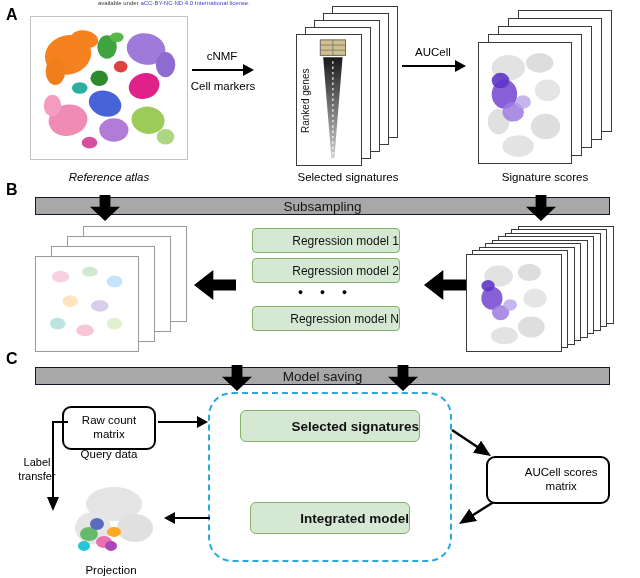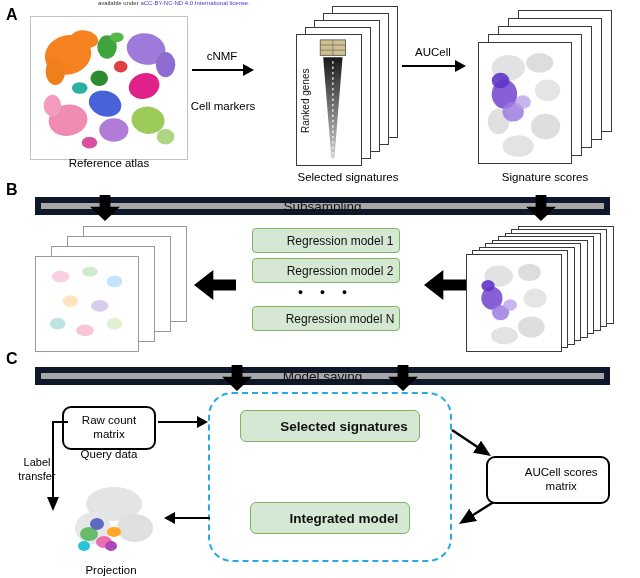--- a/index.html
+++ b/index.html
@@ -30,26 +30,26 @@
   .line-arrow.left .head{right:auto;left:0;border-left:none;border-right:11px solid #000;}
   .arrow-label{position:absolute;font-size:11.5px;text-align:center;}
 
   
   .block-down{position:absolute;background:#000;
       clip-path:polygon(32% 0,68% 0,68% 45%,100% 45%,50% 100%,0 45%,32% 45%);}
   .block-left{position:absolute;background:#000;
       clip-path:polygon(0 50%,46% 0,46% 32%,100% 32%,100% 68%,46% 68%,46% 100%);}
 
   
-  .graybar{position:absolute;background:#a8a8a8;border:6px solid #0f172a;box-sizing:border-box;
+  .graybar{position:absolute;background:#a8a8a8;border:1px solid #0f172a;box-sizing:border-box;
       display:flex;align-items:center;justify-content:center;font-size:13.5px;color:#151515;}
 
   
   .greenbox{position:absolute;background:#d5e8d4;border:1.6px solid #82b366;border-radius:4px;
-      display:flex;align-items:center;justify-content:center;font-size:12px;color:#111;box-sizing:border-box;padding-left:28px;}
+      display:flex;align-items:center;justify-content:flex-end;font-size:12px;color:#111;box-sizing:border-box;padding-left:28px;}
   .greenbox.big{font-weight:bold;font-size:13.5px;border-radius:6px;}
   .dots{position:absolute;font-size:9px;font-weight:bold;letter-spacing:7px;text-align:center;}
 
   
   .blackbox{position:absolute;background:#fff;border:2px solid #000;border-radius:9px;box-sizing:border-box;
       display:flex;align-items:center;justify-content:center;text-align:center;font-size:11.5px;line-height:1.2;margin-top:6px;}
   .blackbox .inner{width:78%;}
 
   .dashedbox{position:absolute;border:2.5px dashed #27a9e1;border-radius:24px;box-sizing:border-box;background:#fff;}
 
@@ -83,28 +83,28 @@
       <ellipse cx="70" cy="62" rx="9" ry="8" fill="#2E8B2E"></ellipse>
       <ellipse cx="76" cy="88" rx="17" ry="13" fill="#4863D8" transform="rotate(18 76 88)"></ellipse>
       <ellipse cx="38" cy="105" rx="20" ry="16" fill="#F08CB4" transform="rotate(-10 38 105)"></ellipse>
       <ellipse cx="22" cy="90" rx="9" ry="11" fill="#F49BC0"></ellipse>
       <ellipse cx="85" cy="115" rx="15" ry="12" fill="#B07CD8"></ellipse>
       <ellipse cx="120" cy="105" rx="17" ry="14" fill="#9CCB5A" transform="rotate(8 120 105)"></ellipse>
       <ellipse cx="138" cy="122" rx="9" ry="8" fill="#AED581"></ellipse>
       <ellipse cx="60" cy="128" rx="8" ry="6" fill="#D84FA0"></ellipse>
     </svg>
   </div>
-  <div class="caption" style="left:30px;top:157px;width:158px;">Reference atlas</div>
+  <div class="caption" style="left:30px;top:171px;width:158px;font-style:italic;">Reference atlas</div>
 
   <div class="arrow-label" style="left:190px;top:50px;width:64px;">cNMF</div>
   <div class="line-arrow" style="left:192px;top:64px;width:62px;height:12px;">
     <span class="shaft"></span>
       <span class="head"></span>
   </div>
-  <div class="arrow-label" style="left:183px;top:80px;width:80px;margin-top:20px;">Cell markers</div>
+  <div class="arrow-label" style="left:183px;top:80px;width:80px;">Cell markers</div>
 
   <div class="stack" style="left:296px;top:6px;width:104px;height:162px;">
     <div class="card" style="left:36px;top:0;width:66px;height:132px;"></div>
     <div class="card" style="left:27px;top:7px;width:66px;height:132px;"></div>
     <div class="card" style="left:18px;top:14px;width:66px;height:132px;"></div>
     <div class="card" style="left:9px;top:21px;width:66px;height:132px;"></div>
     <div class="card" style="left:0;top:28px;width:66px;height:132px;">
       <svg viewBox="0 0 66 132">
         <defs>
           <linearGradient id="wg" x1="0" y1="0" x2="0" y2="1">

